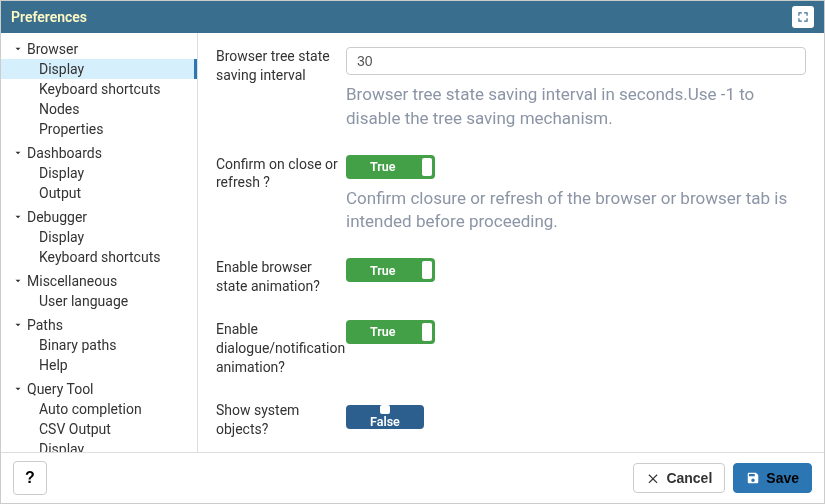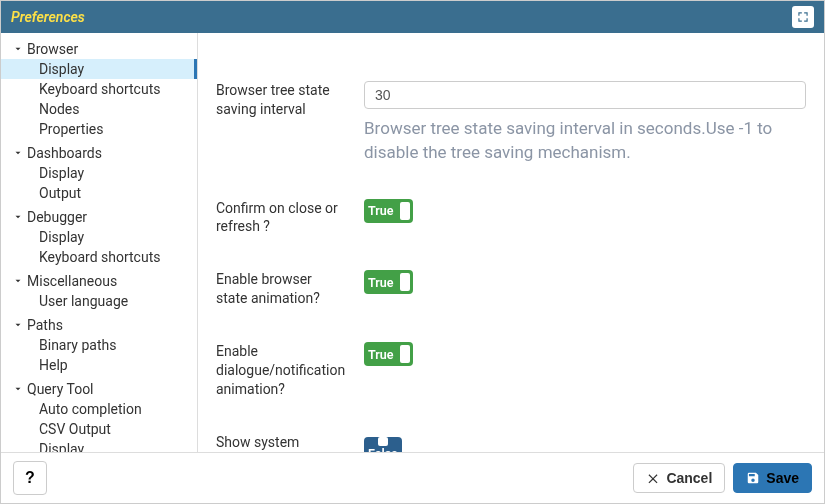--- a/index.html
+++ b/index.html
@@ -20,27 +20,26 @@
   .dialog {
     position: absolute;
     inset: 0;
     border: 1px solid #ccc;
     display: flex;
     flex-direction: column;
     background: #fff;
   }
   .titlebar {
     background: #3a6e8f;
-    color: #fde047;
+    color: #fef9c3;
     padding: 5px 10px;
     display: flex;
     align-items: center;
     justify-content: space-between;
     font-weight: 600;
-    font-style: italic;
   }
   .titlebar .title {
     font-size: 14px;
   }
   .titlebar .maximize-btn {
     width: 22px;
     height: 22px;
     background: #fff;
     border-radius: 3px;
     display: flex;
@@ -107,23 +106,21 @@
   }
   .main::-webkit-scrollbar {
     width: 8px;
   }
   .main::-webkit-scrollbar-thumb {
     background: #c1c1c1;
     border-radius: 4px;
   }
   .setting-row {
     display: flex;
-    gap: 18px;
     margin-bottom: 24px;
-    margin-top: 34px;
   }
   .setting-label {
     width: 130px;
     flex-shrink: 0;
     color: #333;
     line-height: 1.35;
   }
   .setting-control {
     flex: 1;
   }
@@ -154,21 +151,21 @@
   .toggle.true {
     background: #43a047;
     color: #fff;
   }
   .toggle.false {
     background: #2c5f8d;
     color: #fff;
     flex-direction: column;
   }
   .toggle .label {
-    padding: 0 4px;
+    padding: 0 24px;
   }
   .toggle .knob {
     width: 10px;
     height: 18px;
     background: #fff;
     border-radius: 2px;
     margin: 0 3px;
   }
   .footer {
     display: flex;
@@ -318,20 +315,21 @@
         </div>
       </div>
 
       <div class="setting-row">
         <div class="setting-label">Confirm on close or refresh ?</div>
         <div class="setting-control">
           <div class="toggle true">
             <span class="label">True</span>
             <span class="knob"></span>
           </div>
+          <div class="help-text">Confirm closure or refresh of the browser or browser tab is intended before proceeding.</div>
         </div>
       </div>
 
       <div class="setting-row">
         <div class="setting-label">Enable browser state animation?</div>
         <div class="setting-control">
           <div class="toggle true">
             <span class="label">True</span>
             <span class="knob"></span>
           </div>

